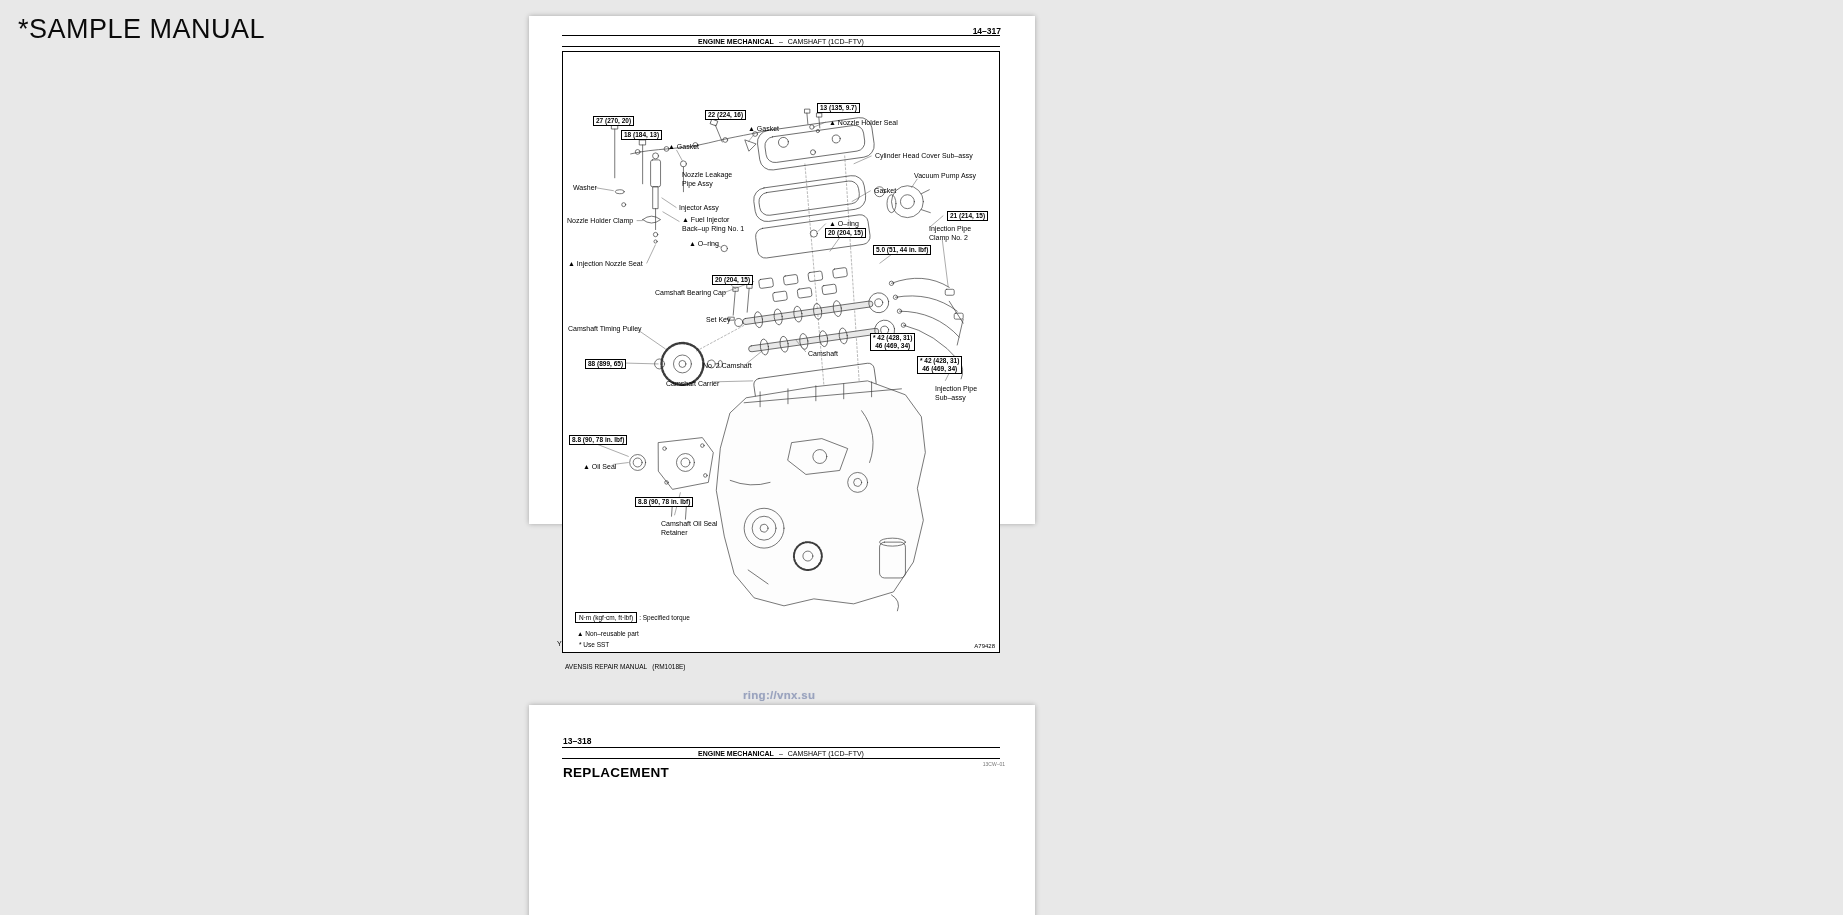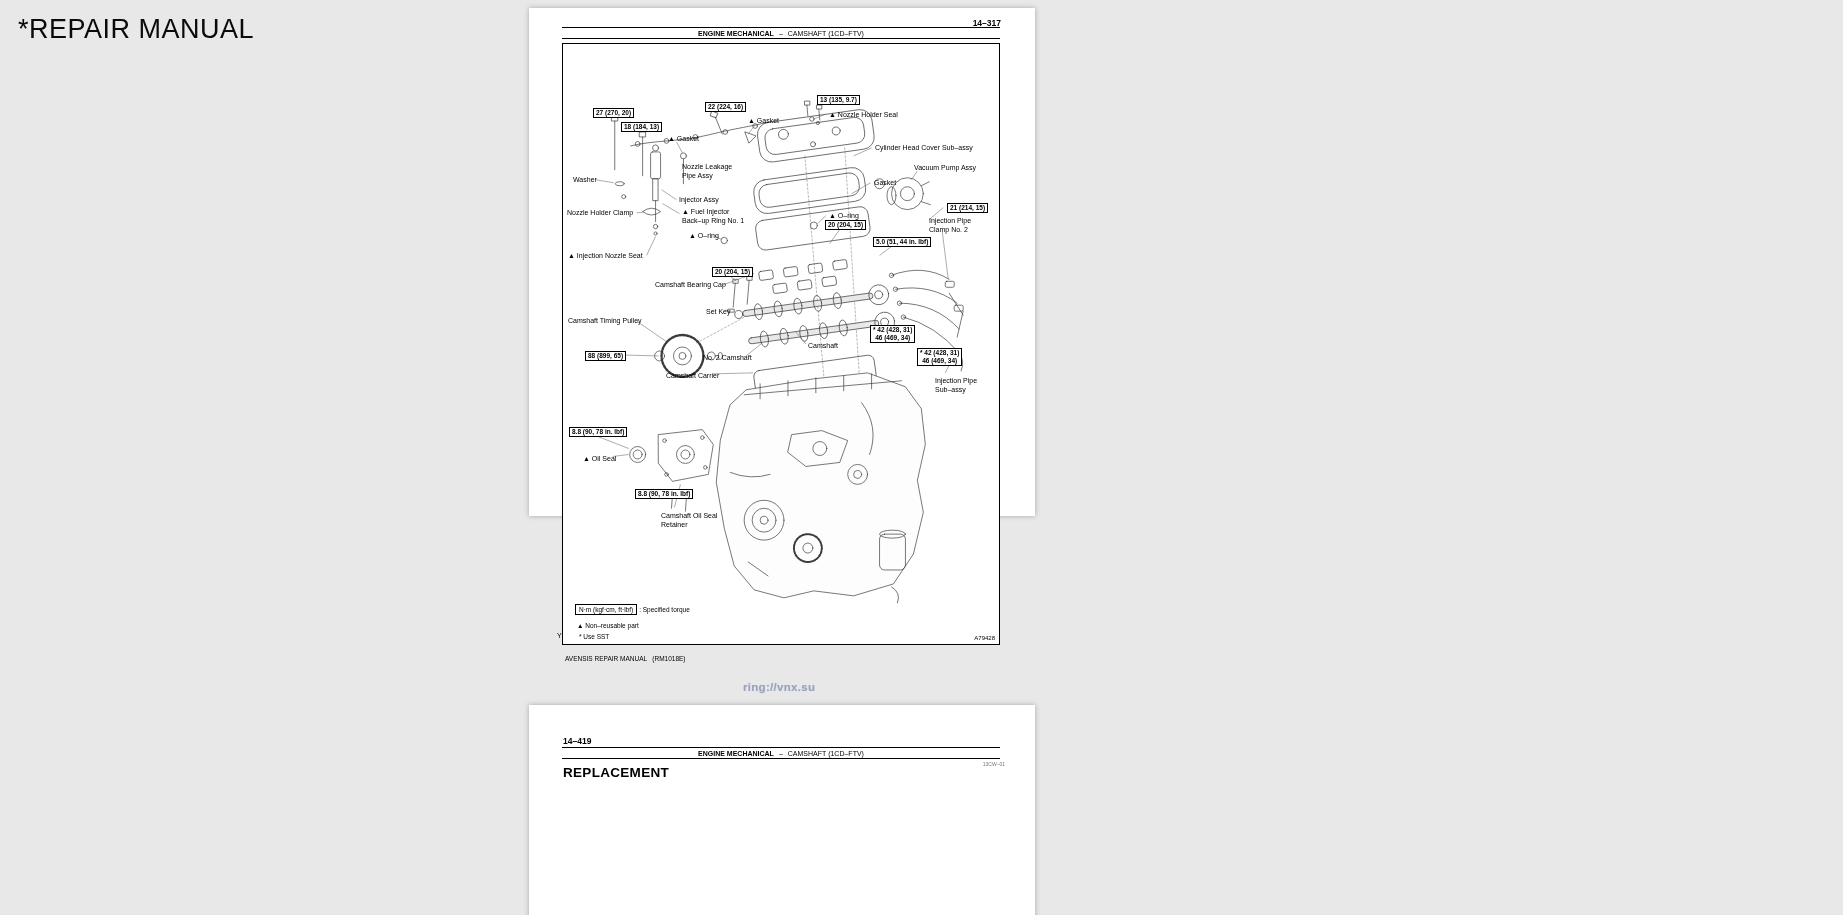--- a/index.html
+++ b/index.html
@@ -14,21 +14,21 @@
   .sample {
     position: absolute; left: 18px; top: 14px;
     font-size: 27px; letter-spacing: 0.5px; color: #0a0a0a;
   }
   .cursor-dot { position: absolute; left: 1009px; top: 220px; font-size: 10px; color: #333; }
 
   .page {
     position: absolute; left: 529px; width: 506px; background: #fff;
     box-shadow: 0 0 5px rgba(0,0,0,0.28);
   }
-  .page-1 { top: 8px; height: 508px; padding-left: 42px; }
+  .page-1 { top: 16px; height: 508px; padding-left: 42px; }
   .page-2 { top: 705px; height: 300px; }
 
   .pagenum { position: absolute; font-weight: bold; font-size: 8.5px; }
   .p1-num { right: 34px; top: 10px; }
   .p2-num { left: 34px; top: 31px; }
 
   .runhead {
     position: absolute; left: 33px; width: 438px; height: 12px;
     border-top: 1px solid #000; border-bottom: 1px solid #000;
     text-align: center; font-size: 7px; line-height: 11px; white-space: nowrap;
@@ -68,21 +68,21 @@
     font-size: 11.5px; font-weight: bold; color: #9aa3bd;
     letter-spacing: 0.3px; text-shadow: 0 0 1px #c2c8d9; text-decoration: none;
   }
 
   .sect-code { position: absolute; right: 30px; top: 56px; font-size: 5px; color: #777; }
   .repl-title { position: absolute; left: 34px; top: 60px; font-size: 13.5px; font-weight: bold; letter-spacing: 0.3px; }
 </style>
 </head>
 <body>
 
-<div class="sample">*REPAIR MANUAL</div>
+<div class="sample">*SAMPLE MANUAL</div>
 <div class="cursor-dot">.</div>
 
 <div class="page page-1">
 
   <div class="pagenum p1-num">14–317</div>
 
   <div class="runhead p1-head">
     <span class="sec">ENGINE MECHANICAL</span><span class="sep">–</span><span class="top">CAMSHAFT (1CD–FTV)</span>
   </div>
 
@@ -348,19 +348,19 @@
     <div class="legend-row3">* Use SST</div>
     <div class="figcode">A79428</div>
   </div>
 
   <div class="corner-y">Y</div>
   <div class="footer">AVENSIS REPAIR MANUAL   (RM1018E)</div>
   <a class="watermark" href="#">ring://vnx.su</a>
 </div>
 
 <div class="page page-2">
-  <div class="pagenum p2-num">14–419</div>
+  <div class="pagenum p2-num">13–318</div>
   <div class="runhead p2-head">
     <span class="sec">ENGINE MECHANICAL</span><span class="sep">–</span><span class="top">CAMSHAFT (1CD–FTV)</span>
   </div>
   <div class="sect-code">13CW–01</div>
   <div class="repl-title">REPLACEMENT</div>
 </div>
 
 </body></html>

